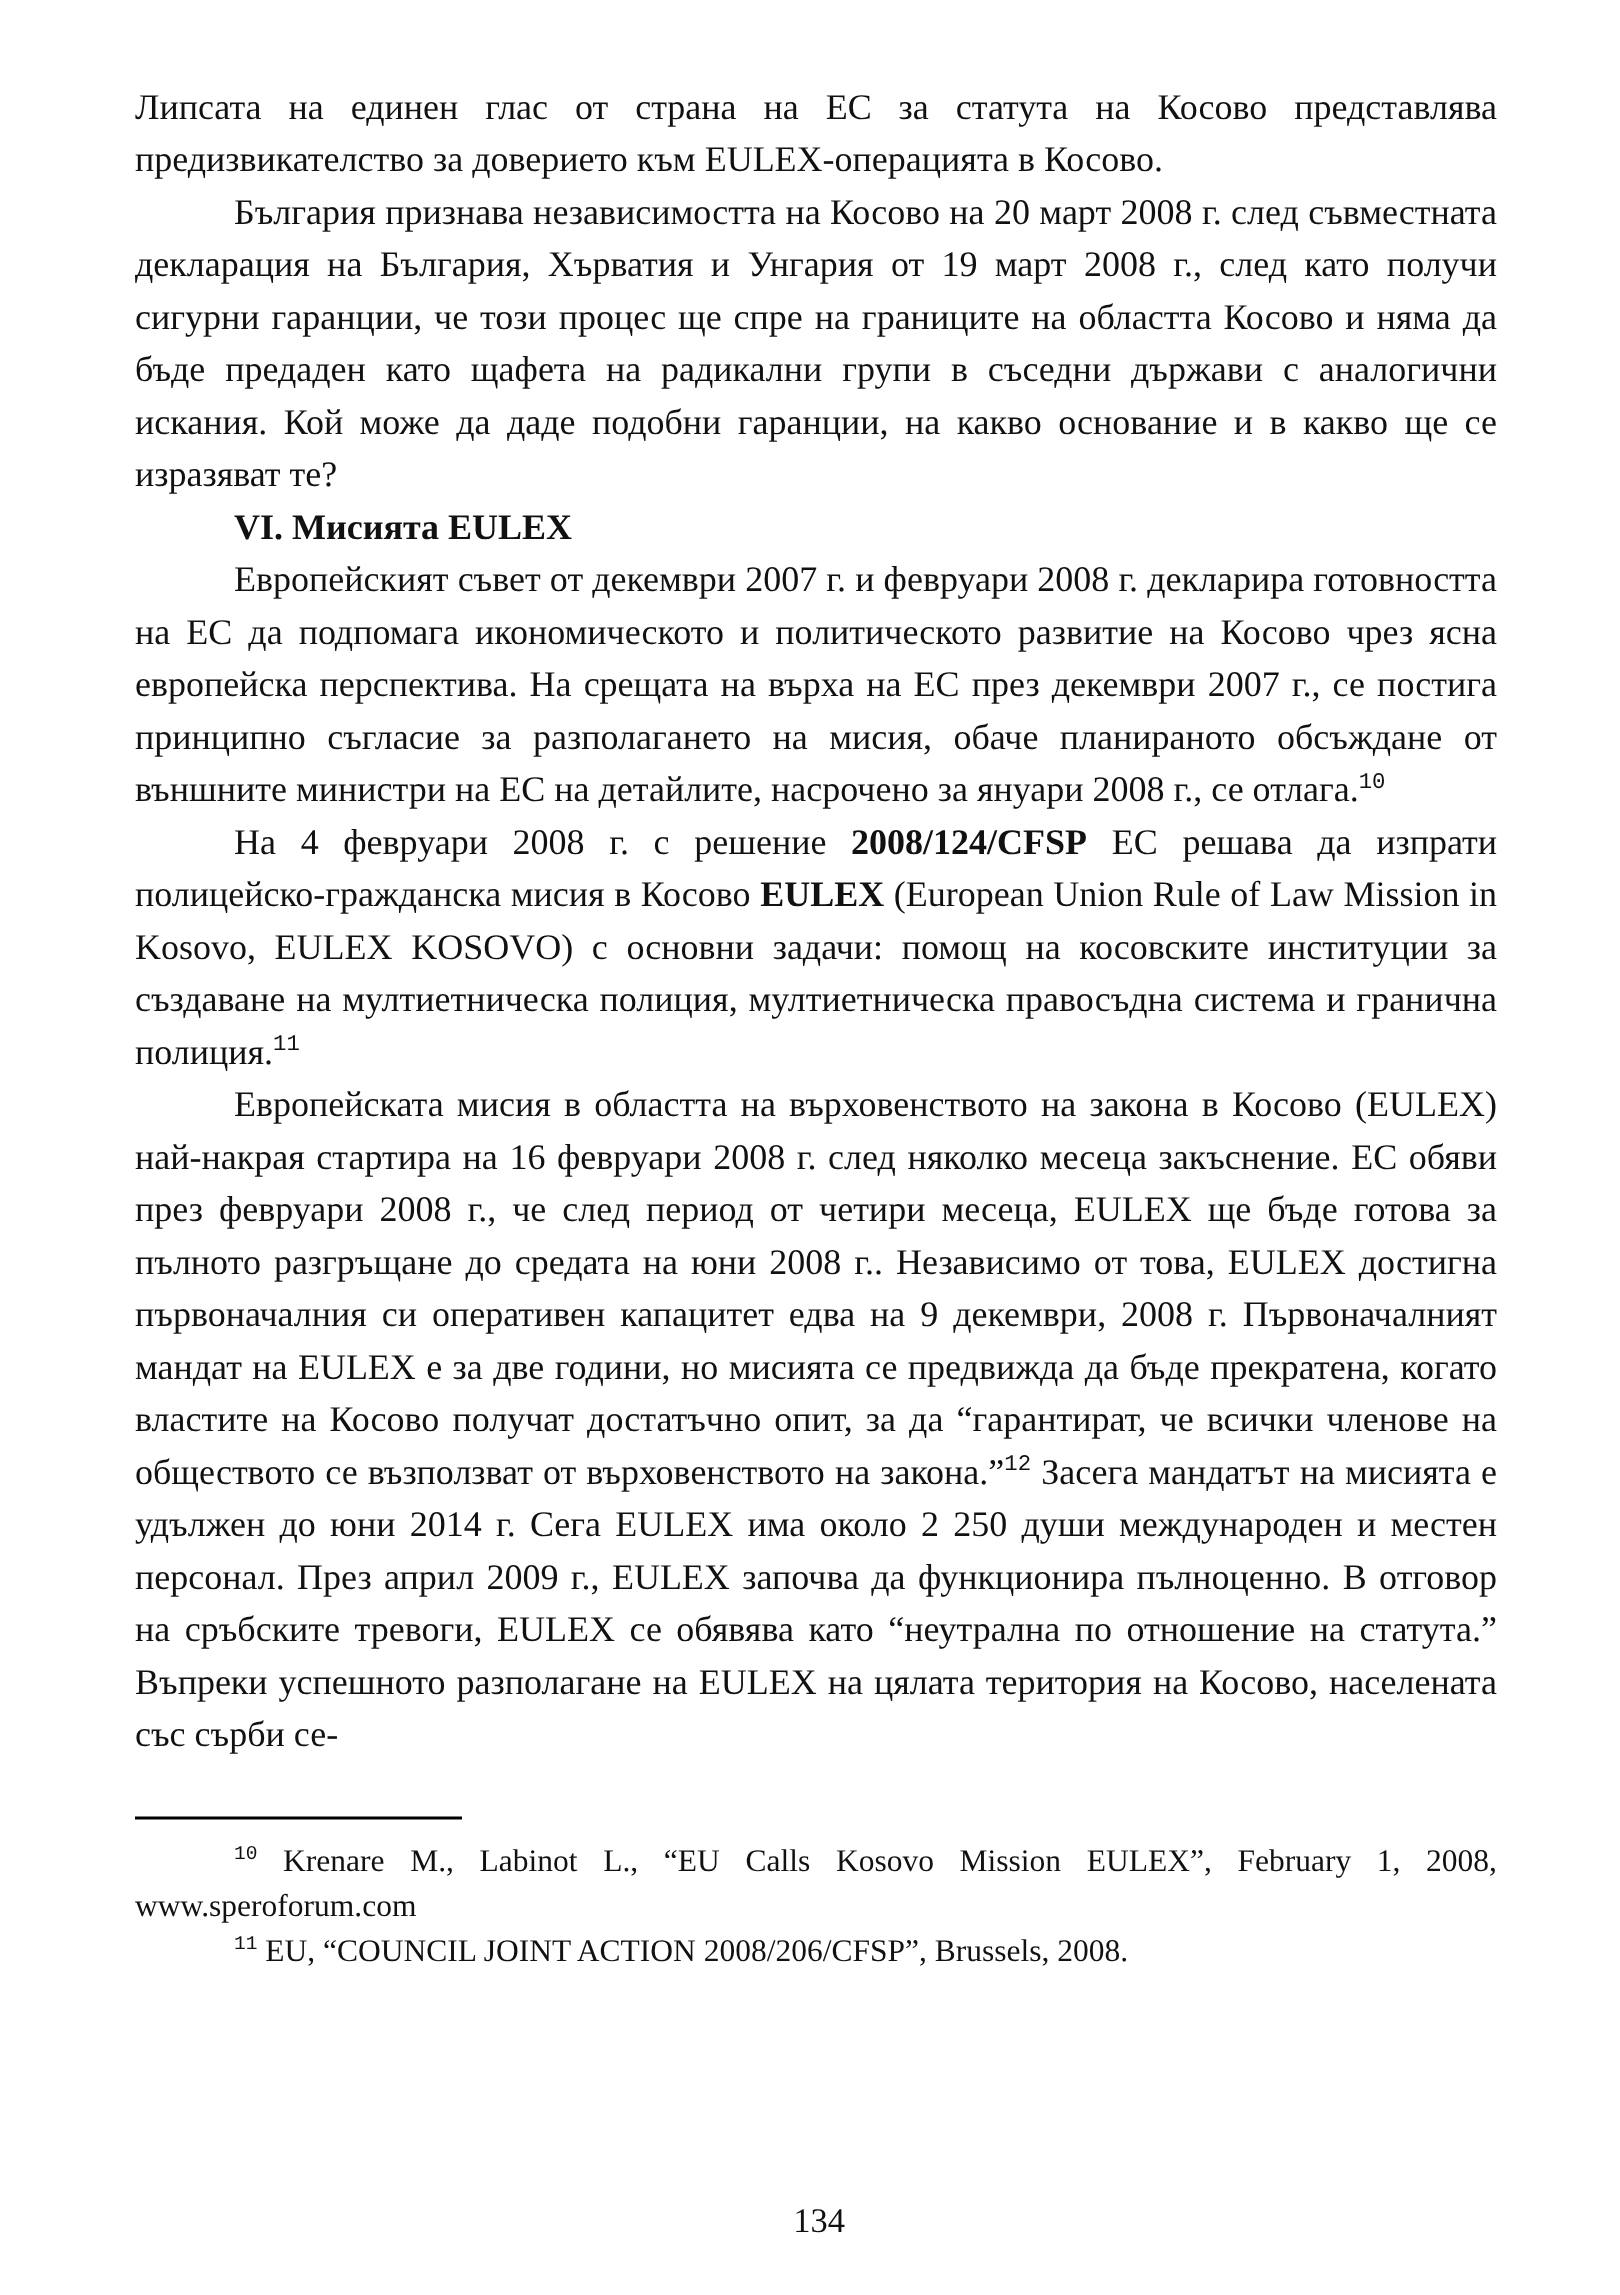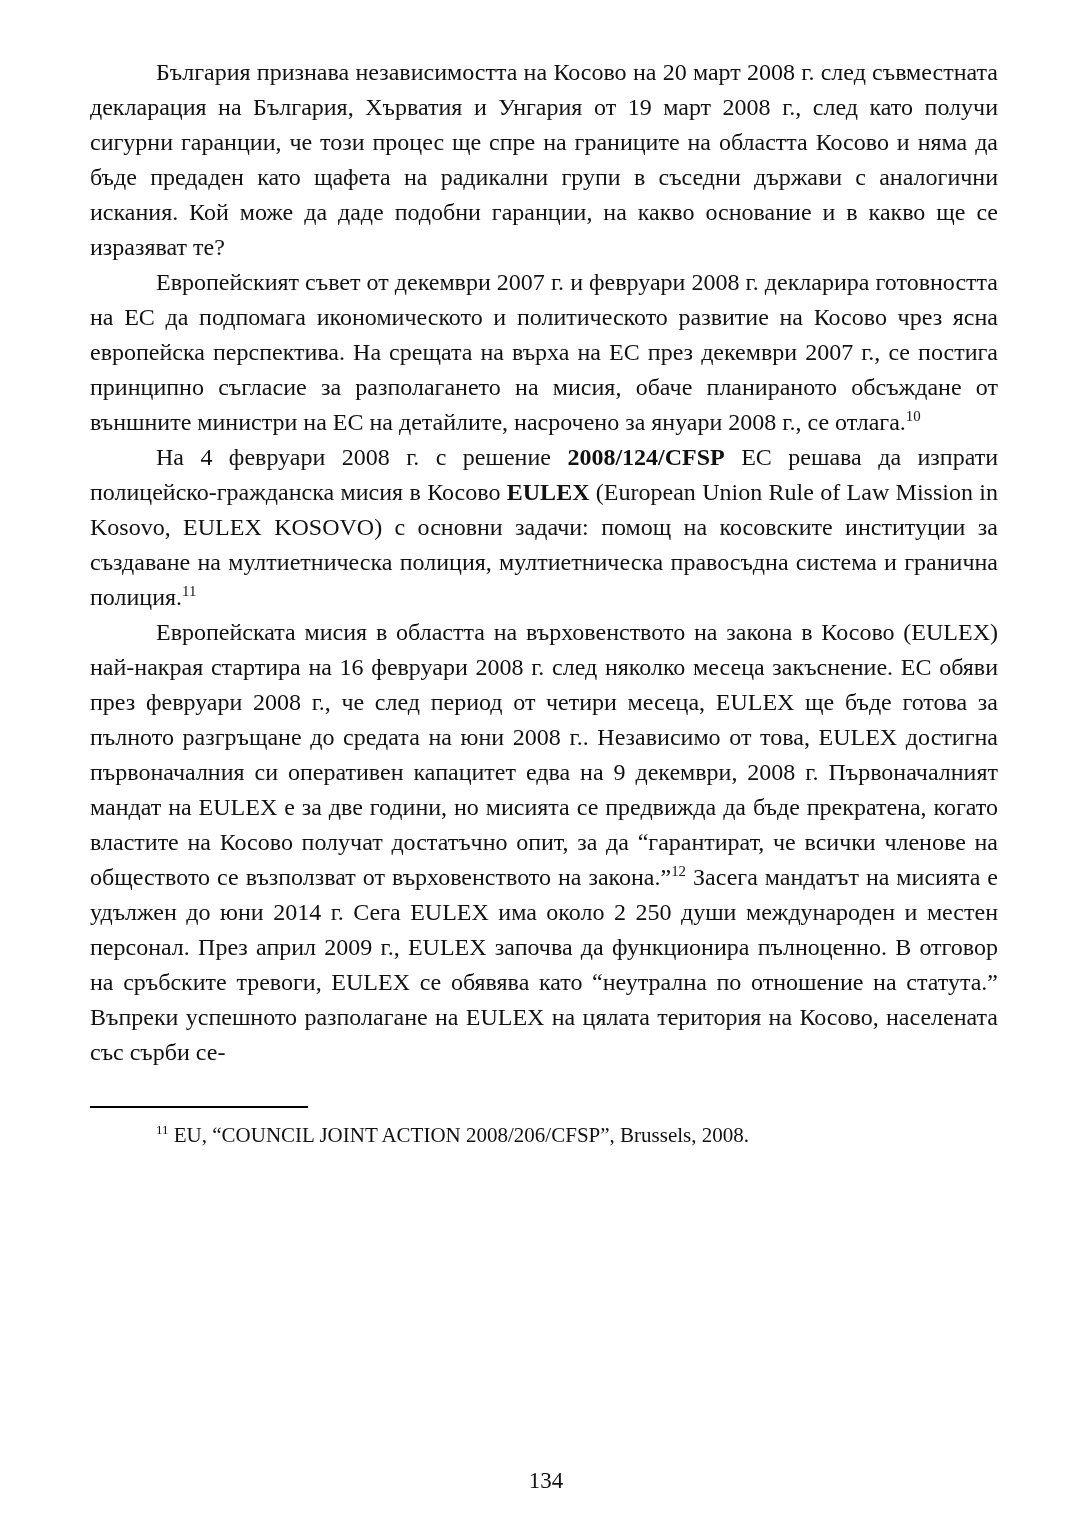--- a/index.html
+++ b/index.html
@@ -31,20 +31,21 @@
     margin-top: 32px;
     font-weight: bold;
   }
   .b {
     font-weight: bold;
   }
   sup {
     font-size: 0.62em;
     line-height: 0;
     vertical-align: super;
+    font-family: Liberation Mono, monospace;
   }
   .footnote-sep {
     width: 218px;
     height: 0;
     border-top: 2px solid #000000;
     margin: 36px 0 12px 0;
   }
   .footnote {
     font-size: 21px;
     line-height: 30px;
@@ -57,23 +58,26 @@
     text-align: center;
     font-size: 23px;
     color: #111111;
   }
 </style>
 </head>
 <body>
 
 <div class="page">
   <div id="body-content">
+      <p><span>Липсата на единен глас от страна на ЕС за статута на Косово представлява предизвикателство за доверието към EULEX-операцията в Косово.</span></p>
       <p class="indent"><span>България признава независимостта на Косово на 20 март 2008 г. след съвместната декларация на България, Хърватия и Унгария от 19 март 2008 г., след като получи сигурни гаранции, че този процес ще спре на границите на областта Косово и няма да бъде предаден като щафета на радикални групи в съседни държави с аналогични искания. Кой може да даде подобни гаранции, на какво основание и в какво ще се изразяват те?</span></p>
+      <p class="heading indent"><span class="b">VI. Мисията EULEX</span></p>
       <p class="indent"><span>Европейският съвет от декември 2007 г. и февруари 2008 г. декларира готовността на ЕС да подпомага икономическото и политическото развитие на Косово чрез ясна европейска перспектива. На срещата на върха на ЕС през декември 2007 г., се постига принципно съгласие за разполагането на мисия, обаче планираното обсъждане от външните министри на ЕС на детайлите, насрочено за януари 2008 г., се отлага.</span><sup>10</sup></p>
       <p class="indent"><span>На 4 февруари 2008 г. с решение </span><span class="b">2008/124/CFSP</span><span> ЕС решава да изпрати полицейско-гражданска мисия в Косово </span><span class="b">EULEX</span><span> (European Union Rule of Law Mission in Kosovo, EULEX KOSOVO) с основни задачи: помощ на косовските институции за създаване на мултиетническа полиция, мултиетническа правосъдна система и гранична полиция.</span><sup>11</sup></p>
       <p class="indent"><span>Европейската мисия в областта на върховенството на закона в Косово (EULEX) най-накрая стартира на 16 февруари 2008 г. след няколко месеца закъснение. ЕС обяви през февруари 2008 г., че след период от четири месеца, EULEX ще бъде готова за пълното разгръщане до средата на юни 2008 г.. Независимо от това, EULEX достигна първоначалния си оперативен капацитет едва на 9 декември, 2008 г. Първоначалният мандат на EULEX е за две години, но мисията се предвижда да бъде прекратена, когато властите на Косово получат достатъчно опит, за да “гарантират, че всички членове на обществото се възползват от върховенството на закона.”</span><sup>12</sup><span> Засега мандатът на мисията е удължен до юни 2014 г. Сега EULEX има около 2 250 души международен и местен персонал. През април 2009 г., EULEX започва да функционира пълноценно. В отговор на сръбските тревоги, EULEX се обявява като “неутрална по отношение на статута.” Въпреки успешното разполагане на EULEX на цялата територия на Косово, населената със сърби се-</span></p>
     </div>
   <div class="footnote-sep"></div>
   <div id="footnotes">
+      <p class="footnote indent"><sup>10</sup><span> Krenare M., Labinot L., “EU Calls Kosovo Mission EULEX”, February 1, 2008, www.speroforum.com</span></p>
       <p class="footnote indent"><sup>11</sup><span> EU, “COUNCIL JOINT ACTION 2008/206/CFSP”, Brussels, 2008.</span></p>
     </div>
   <div class="page-number">134</div>
 </div>
 
 </body></html>

